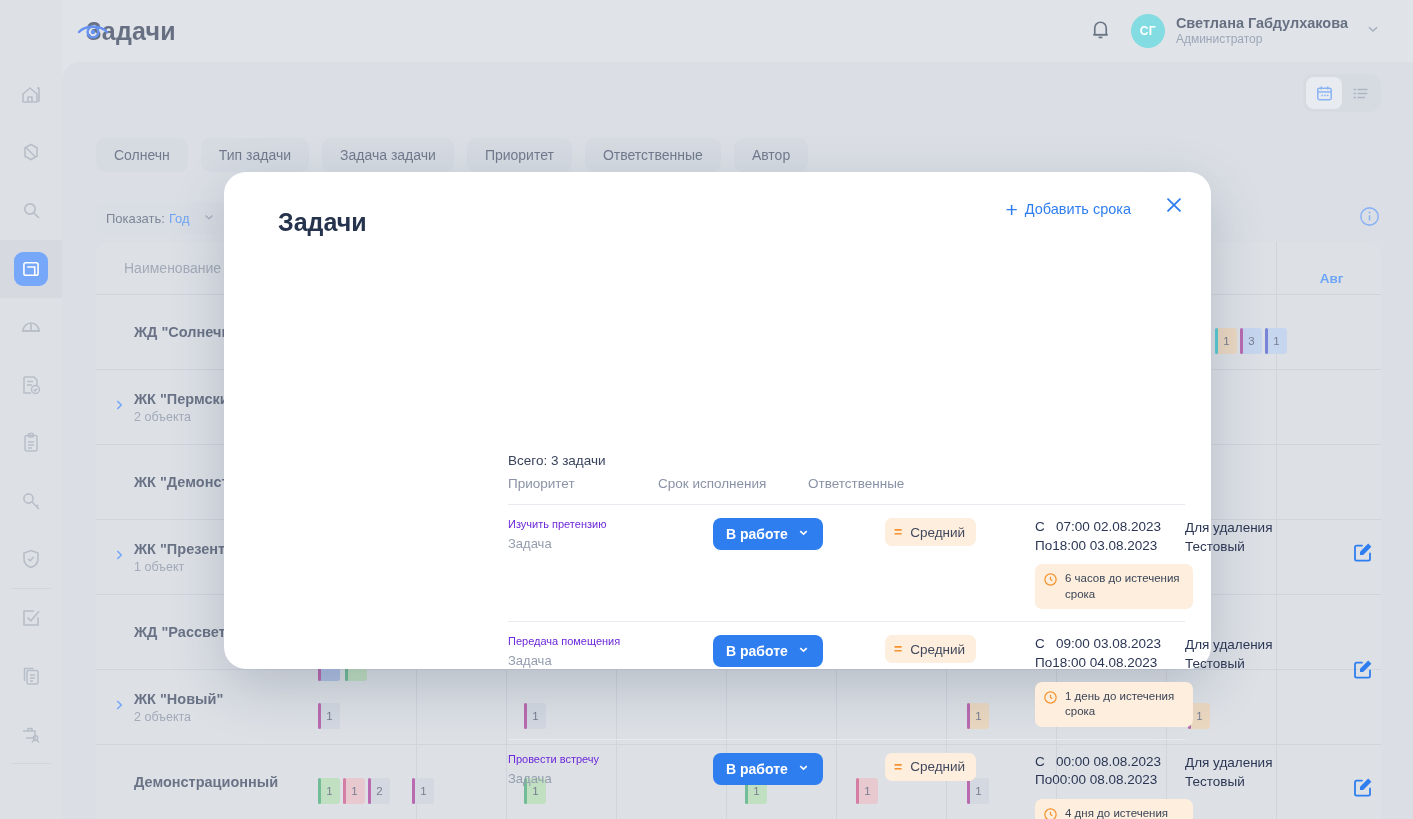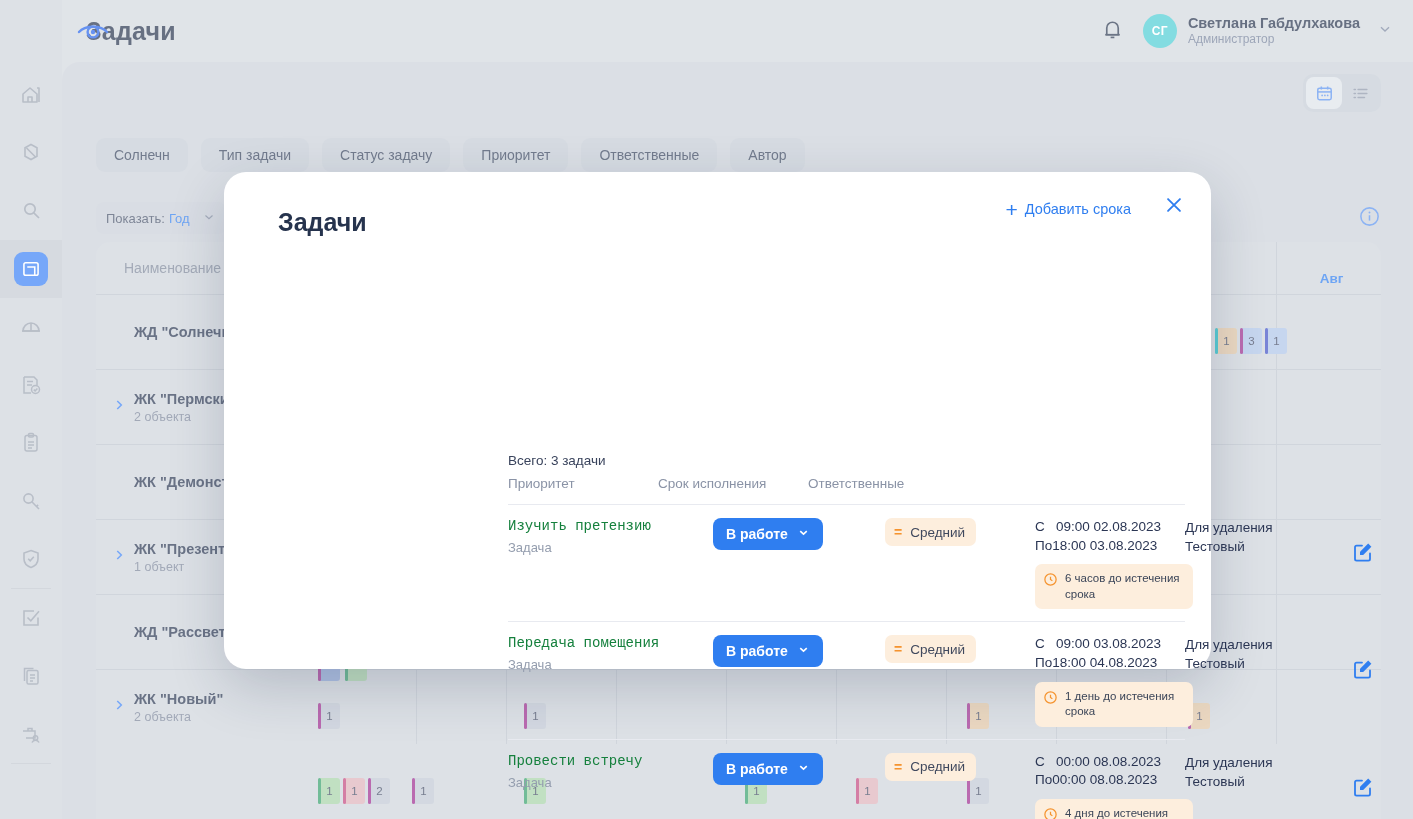--- a/index.html
+++ b/index.html
@@ -40,21 +40,21 @@
     position: absolute; left: 62px; top: 0; right: 0; height: 62px;
     background: #d3d8df;
     display: flex; align-items: center;
   }
   .topbar-title {
     font-size: 25px; font-weight: 700; color: #26334d; margin-left: 24px;
     letter-spacing: .2px;
   }
   .eye-logo { position: absolute; left: 14px; top: 16px; color: #2563eb; }
   .topbar-right {
-    margin-left: auto; display: flex; align-items: center; gap: 18px; padding-right: 20px;
+    margin-left: auto; display: flex; align-items: center; gap: 18px; padding-right: 32px;
   }
   .bell { color: #2d3a52; }
   .user-chip { display: flex; align-items: center; gap: 11px; }
   .avatar {
     width: 34px; height: 34px; border-radius: 50%; background: #4ecdd4;
     color: #fff; font-size: 12px; font-weight: 700;
     display: flex; align-items: center; justify-content: center; letter-spacing:.4px;
   }
   .user-name { font-size: 14.5px; color: #26334d; font-weight: 600; line-height: 1.25; }
   .user-role { font-size: 12px; color: #73809a; line-height: 1.3; }
@@ -161,21 +161,21 @@
   .trow {
     display: flex; border-top: 1px solid #e8eaf0; padding: 13px 0 12px;
   }
   .c-name   { width: 205px; flex: none; }
   .c-status { width: 172px; flex: none; }
   .c-prio   { width: 150px; flex: none; }
   .c-due    { width: 150px; flex: none; }
   .c-resp   { width: 160px; flex: none; }
   .c-act    { flex: 1; }
 
-  .task-title { font-size: 14px; color: #15803d; font-family: Liberation Mono, monospace; }
+  .task-title { font-size: 11px; color: #6d28d9; }
   .task-type { font-size: 13px; color: #949dae; margin-top: 6px; }
 
   .status-btn {
     display: inline-flex; align-items: center; gap: 9px;
     height: 32px; padding: 0 13px; border-radius: 8px;
     background: #2f7ef0; color: #ffffff; font-size: 14px; font-weight: 700;
   }
   .prio-pill {
     display: inline-flex; align-items: center; gap: 8px;
     height: 28px; padding: 0 11px 0 9px; border-radius: 7px;
@@ -357,21 +357,21 @@
           <svg width="19" height="19" viewBox="0 0 24 24" fill="none" stroke="currentColor" stroke-width="2" stroke-linecap="round">
               <path d="M4 7 h1.5M4 12 h1.5M4 17 h1.5"></path>
               <path d="M9 7 h11M9 12 h11M9 17 h8"></path>
             </svg>
         </div>
       </div>
 
       <div class="filters">
         <div class="chip">Солнечн</div>
         <div class="chip">Тип задачи</div>
-        <div class="chip">Статус задачу</div>
+        <div class="chip">Задача задачи</div>
         <div class="chip">Приоритет</div>
         <div class="chip">Ответственные</div>
         <div class="chip">Автор</div>
       </div>
 
       <div class="showbar">
         <div class="select-box">
           <span>Показать:</span>
           <span class="val">Год</span>
           <span class="chev">
@@ -500,20 +500,34 @@
             <div class="g-cell" style="flex:0 0 110px"></div>
             <div class="g-cell" style="flex:0 0 110px"></div>
             <div class="g-cell" style="flex:0 0 110px"></div>
             <div class="g-cell" style="flex:0 0 110px"></div>
             <div class="g-cell" style="flex:0 0 110px"></div>
             <div class="g-cell" style="flex:0 0 110px"></div>
             <div class="g-cell" style="flex:0 0 110px"></div>
             <div class="g-cell" style="flex:0 0 110px"></div>
         </div>
 
+        <div class="g-row">
+          <div class="g-name">
+            <span class="g-title">Демонстрационный</span>
+          </div>
+          <div class="g-cell" style="flex:0 0 90px"></div>
+            <div class="g-cell" style="flex:0 0 110px"></div>
+            <div class="g-cell" style="flex:0 0 110px"></div>
+            <div class="g-cell" style="flex:0 0 110px"></div>
+            <div class="g-cell" style="flex:0 0 110px"></div>
+            <div class="g-cell" style="flex:0 0 110px"></div>
+            <div class="g-cell" style="flex:0 0 110px"></div>
+            <div class="g-cell" style="flex:0 0 110px"></div>
+            <div class="g-cell" style="flex:0 0 110px"></div>
+        </div>
       </section>
 
       <div id="badge-layer" style="position: absolute; left: -62px; top: -62px; width: 1413px; height: 819px; pointer-events: none;">
           <div class="badge" style="position: absolute; left: 1215px; top: 328px; background: rgb(227, 200, 166); pointer-events: auto;">1<span style="position: absolute; left: 0px; top: 0px; bottom: 0px; width: 3px; border-radius: 2px; background: rgb(18, 181, 194);"></span></div>
           <div class="badge" style="position: absolute; left: 1240px; top: 328px; background: rgb(174, 196, 232); pointer-events: auto;">3<span style="position: absolute; left: 0px; top: 0px; bottom: 0px; width: 3px; border-radius: 2px; background: rgb(156, 42, 143);"></span></div>
           <div class="badge" style="position: absolute; left: 1265px; top: 328px; background: rgb(174, 196, 232); pointer-events: auto;">1<span style="position: absolute; left: 0px; top: 0px; bottom: 0px; width: 3px; border-radius: 2px; background: rgb(63, 79, 196);"></span></div>
           <div class="badge" style="position: absolute; left: 318px; top: 655px; background: rgb(143, 168, 216); pointer-events: auto;">
             <span style="position: absolute; left: 0px; top: 0px; bottom: 0px; width: 3px; border-radius: 2px; background: rgb(156, 42, 143);"></span>
           </div>
           <div class="badge" style="position: absolute; left: 345px; top: 655px; background: rgb(167, 211, 168); pointer-events: auto;">
@@ -574,21 +588,21 @@
                 </svg></span>
           </div>
         </div>
         <div class="c-prio">
           <div class="prio-pill">
             <span class="prio-glyph">=</span>
             <span>Средний</span>
           </div>
         </div>
         <div class="c-due">
-          <div class="due-lines">С   09:00 02.08.2023</div>
+          <div class="due-lines">С   07:00 02.08.2023</div>
           <div class="due-lines">По18:00 03.08.2023</div>
           <div class="due-warn">
             <span class="clock"><svg width="15" height="15" viewBox="0 0 24 24" fill="none" stroke="currentColor" stroke-width="2">
                   <circle cx="12" cy="12" r="9"></circle>
                   <path d="M12 7.5 V12 l3 2"></path>
                 </svg></span>
             <span class="wtxt">6 часов до истечения срока</span>
           </div>
         </div>
         <div class="c-resp">

